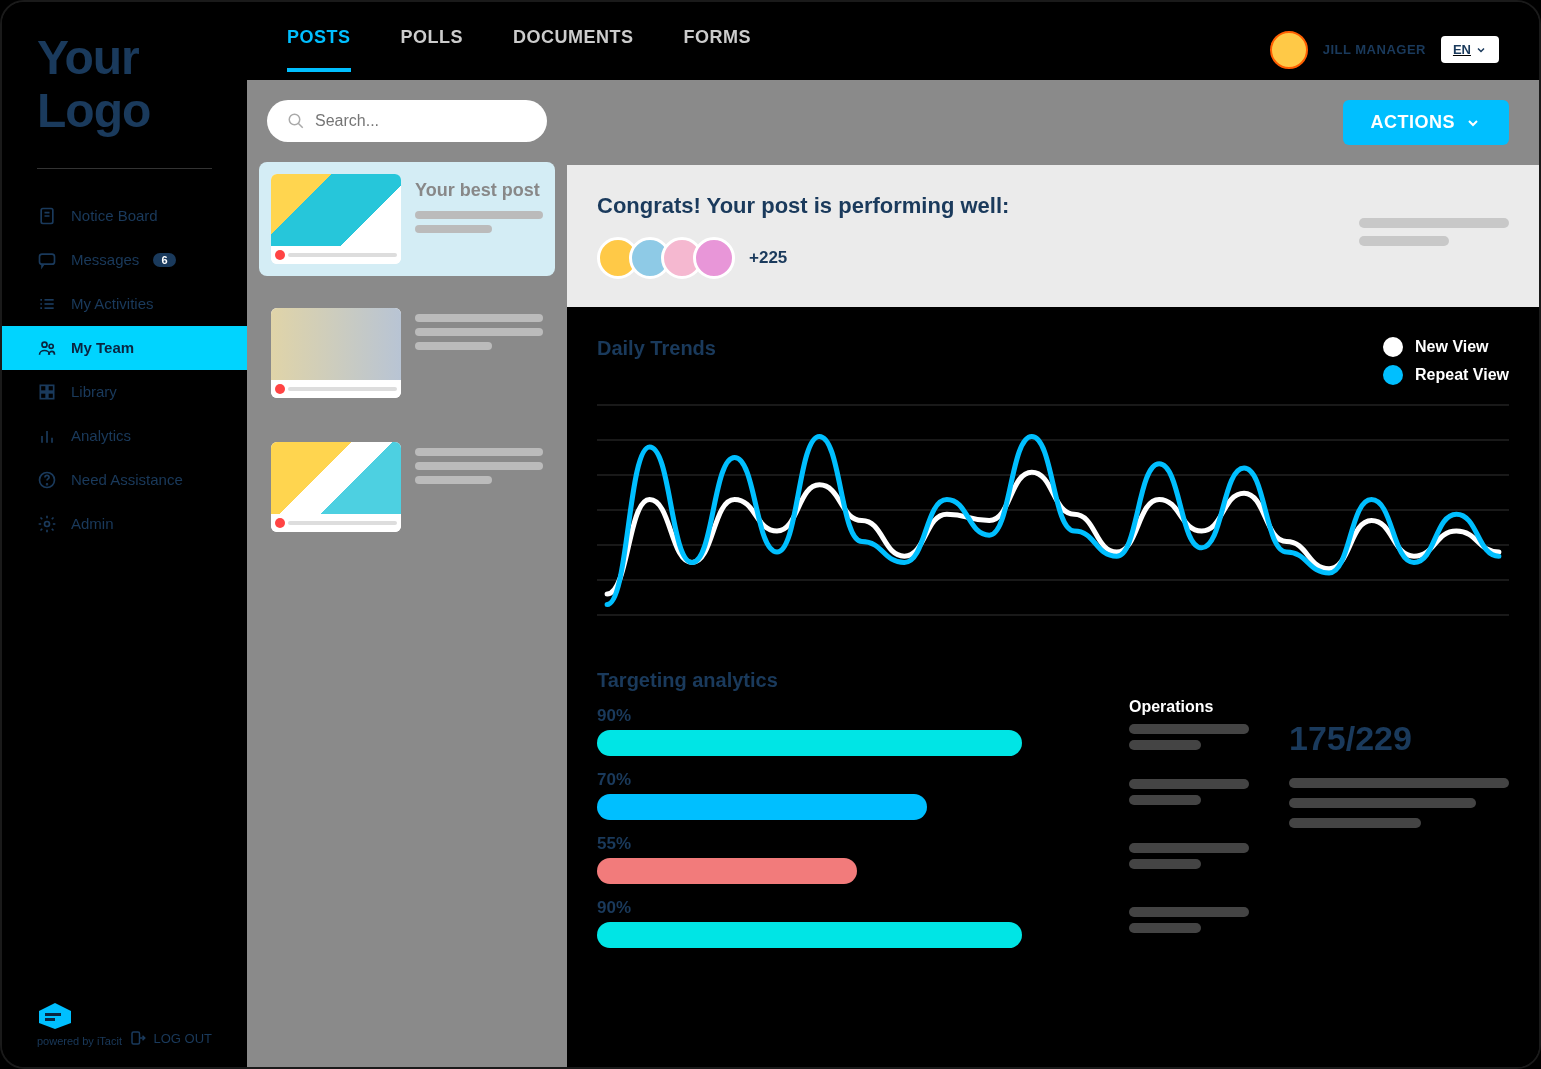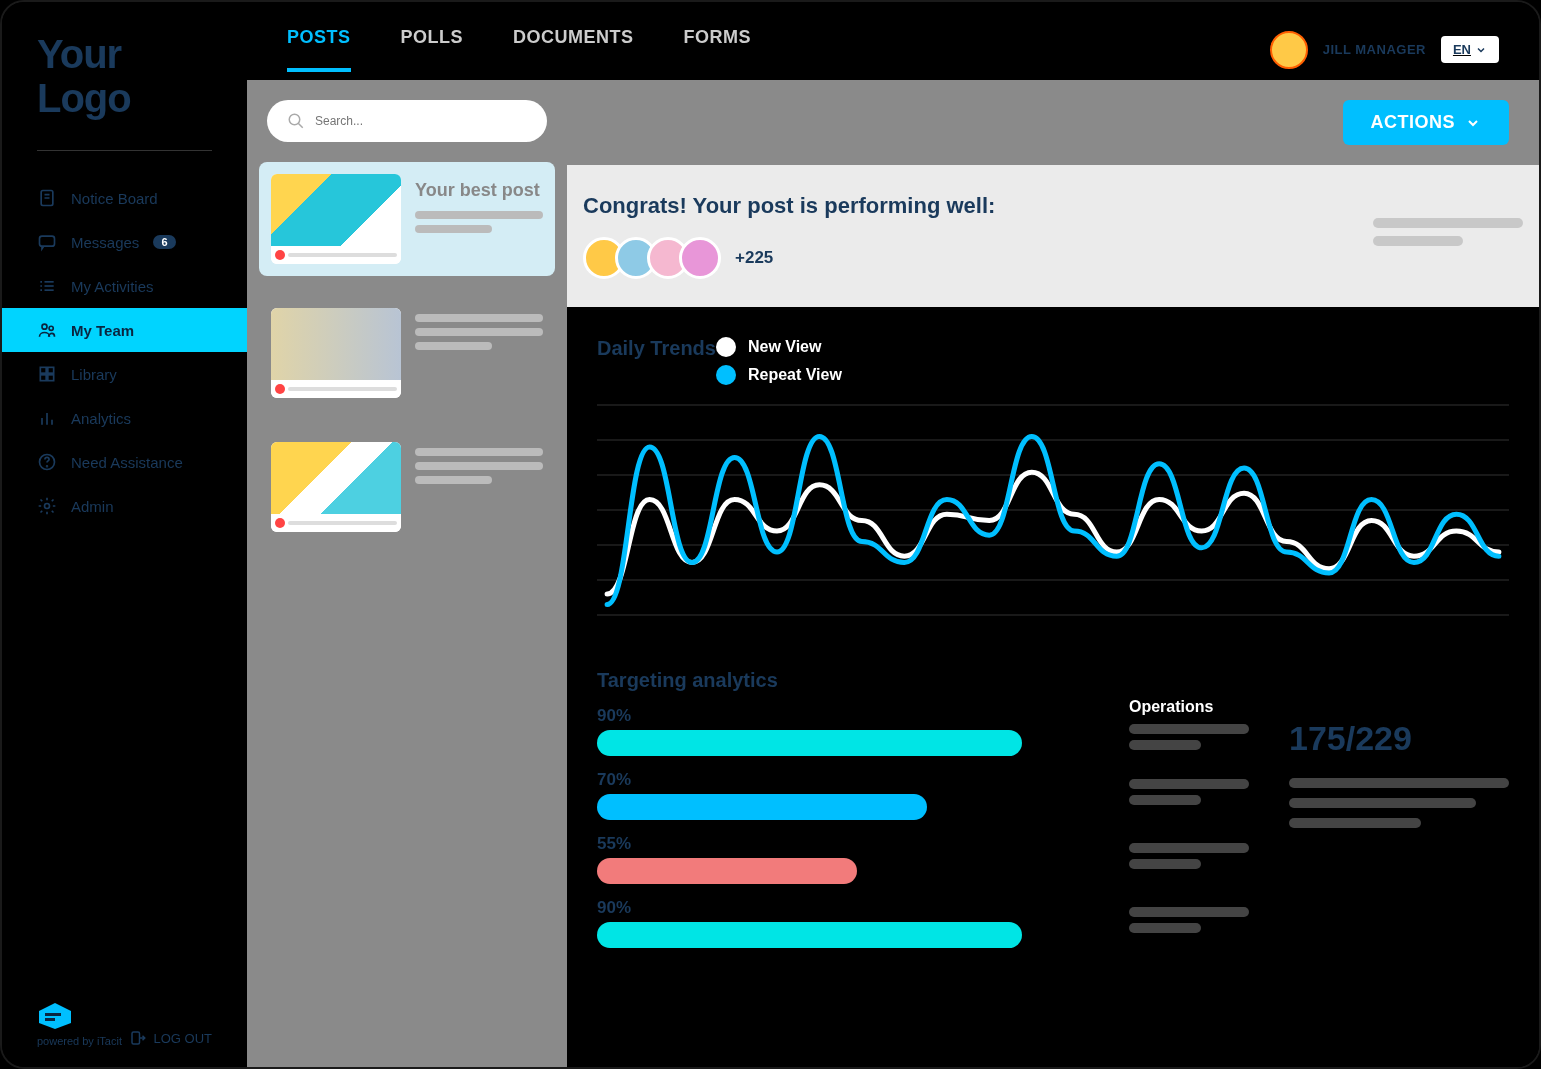--- a/index.html
+++ b/index.html
@@ -1,19 +1,19 @@
 <!DOCTYPE html>
 <html><head>
 <meta charset="utf-8">
 <style>
 * { box-sizing: border-box; margin: 0; padding: 0; }
 body { font-family: -apple-system, BlinkMacSystemFont, 'Segoe UI', sans-serif; background: #000; width: 1541px; height: 1069px; overflow: hidden; }
 .app { display: flex; height: 100%; background: #000; border-radius: 24px; overflow: hidden; border: 2px solid #1a1a1a; }
 .sidebar { width: 245px; background: #000; display: flex; flex-direction: column; padding: 30px 0 20px; }
-.logo { color: #1a3a5c; font-size: 40px; font-weight: 700; line-height: 1.1; padding: 0 35px 30px; letter-spacing: -1px; }
+.logo { color: #1a3a5c; font-size: 48px; font-weight: 700; line-height: 1.1; padding: 0 35px 30px; letter-spacing: -1px; }
 .logo-divider { border: none; border-top: 1px solid #333; margin: 0 35px 25px; }
 .nav { flex: 1; }
 .nav-item { display: flex; align-items: center; padding: 12px 35px; color: #1a3a5c; font-size: 15px; font-weight: 500; cursor: pointer; gap: 14px; }
 .nav-item.active { background: #00d4ff; color: #0a2540; font-weight: 700; }
 .nav-icon { width: 20px; height: 20px; display: inline-flex; align-items: center; justify-content: center; }
 .nav-icon svg { width: 20px; height: 20px; stroke: #1a3a5c; fill: none; stroke-width: 2; }
 .nav-item.active .nav-icon svg { stroke: #0a2540; }
 .badge { background: #1a3a5c; color: #fff; border-radius: 10px; padding: 1px 8px; font-size: 11px; font-weight: 700; }
 .sidebar-footer { padding: 0 35px; display: flex; justify-content: space-between; align-items: flex-end; }
 .powered { display:flex; flex-direction:column; align-items:flex-start; gap:4px;text-align:right; }
@@ -27,53 +27,53 @@
 .tab { color: #ccc; font-size: 18px; font-weight: 700; padding-bottom: 20px; cursor: pointer; border-bottom: 4px solid transparent; letter-spacing: 0.5px; }
 .tab.active { color: #00bfff; border-bottom-color: #00bfff; }
 .user-area { display: flex; align-items: center; gap: 15px; margin-left: auto; }
 .avatar { width: 38px; height: 38px; border-radius: 50%; background: #ffc947; border: 2px solid #ff5e00; display: inline-block; }
 .username { color: #1a3a5c; font-size: 13px; font-weight: 600; letter-spacing: 0.5px; }
 .lang { background: #fff; padding: 6px 12px; border-radius: 4px; color: #1a3a5c; font-size: 13px; font-weight: 600; display: flex; align-items: center; gap: 4px; cursor: pointer; }
 .content { display: flex; flex: 1; overflow: hidden; }
 .posts-col { width: 320px; background: #8a8a8a; padding: 20px 12px; }
 .search-wrap { background: #fff; border-radius: 24px; padding: 12px 20px; display: flex; align-items: center; gap: 10px; margin-bottom: 20px; margin-left: 8px; margin-right: 8px; }
 .search-wrap svg { width: 18px; height: 18px; stroke: #aaa; fill: none; stroke-width: 2; }
-.search-input { border: none; outline: none; font-size: 12px; color: #999; flex: 1; background: transparent; }
+.search-input { border: none; outline: none; font-size: 16px; color: #999; flex: 1; background: transparent; }
 .post-card { background: #d4edf5; border-radius: 8px; padding: 12px; display: flex; gap: 14px; margin-bottom: 20px; cursor: pointer; }
 .post-card.dim { background: transparent; }
 .post-thumb { width: 130px; height: 90px; border-radius: 6px; background: #fff; display:flex; flex-direction:column; overflow:hidden; }
 .thumb-img { flex:1; background: linear-gradient(135deg, #ffd54f 30%, #26c6da 30%, #26c6da 70%, #fff 70%); }
 .thumb-img.people { background: linear-gradient(90deg, #e0d4a8, #b8c4d4); }
 .thumb-img.notes { background: linear-gradient(135deg, #ffd54f 40%, #fff 40%, #fff 60%, #4dd0e1 60%); }
 .thumb-meta { height: 18px; background: #fff; display:flex; align-items:center; padding: 0 4px; gap:3px; }
 .thumb-meta-dot { width:10px; height:10px; border-radius:50%; background:#f44; }
 .thumb-meta-bar { height:4px; background:#ddd; flex:1; border-radius:2px; }
 .post-info { flex: 1; padding-top: 6px; }
 .post-title { color: #888; font-size: 18px; font-weight: 600; margin-bottom: 10px; }
 .line { height: 8px; background: #bbb; border-radius: 4px; margin-bottom: 6px; }
 .line.short { width: 60%; }
 .detail { flex: 1; background: #000; padding: 0; overflow-y: auto; }
 .actions-bar { background: #8a8a8a; padding: 20px 30px; display: flex; justify-content: flex-end; }
 .actions-btn { background: #00bfff; color: #fff; border: none; padding: 12px 28px; border-radius: 6px; font-size: 18px; font-weight: 700; display: flex; align-items: center; gap: 10px; cursor: pointer; letter-spacing: 0.5px; }
-.congrats-panel { background: #ebebeb; padding: 28px 16px; display:flex; align-items:center; }
+.congrats-panel { background: #ebebeb; padding: 28px 30px; display:flex; align-items:center; }
 .congrats-left { flex:1; }
 .congrats-title { color: #1a3a5c; font-size: 22px; font-weight: 700; margin-bottom: 18px; }
 .avatar-row { display: flex; align-items: center; }
 .mini-avatar { width: 42px; height: 42px; border-radius: 50%; border: 3px solid #fff; margin-left: -10px; }
 .mini-avatar:first-child { margin-left: 0; }
 .av1 { background: #ffc947; }
 .av2 { background: #8ecae6; }
 .av3 { background: #f5b8d0; }
 .av4 { background: #e896d8; }
 .plus-count { margin-left: 14px; color: #1a3a5c; font-size: 17px; font-weight: 600; }
 .congrats-right { width: 150px; }
 .ph-line { height: 10px; background: #c8c8c8; border-radius: 5px; margin-bottom: 8px; }
 .ph-line.s { width: 60%; }
 .chart-section { padding: 30px 30px 10px; }
-.chart-header { display: flex; align-items: flex-start; }
+.chart-header { display: flex; justify-content: space-between; align-items: flex-start; }
 .section-title { color: #1a3a5c; font-size: 20px; font-weight: 700; }
 .legend { display: flex; flex-direction: column; gap: 8px; }
 .legend-item { display: flex; align-items: center; gap: 12px; color: #fff; font-size: 16px; font-weight: 600; }
 .legend-dot { width: 20px; height: 20px; border-radius: 50%; }
 .legend-dot.white { background: #fff; }
 .legend-dot.blue { background: #00bfff; }
 .chart-canvas { width: 100%; height: 230px; margin-top: 10px; }
 .analytics-section { padding: 30px; display: flex; gap: 40px; }
 .bars-col { flex: 1.6; }
 .bars-header { display: flex; justify-content: space-between; align-items: center; margin-bottom: 6px; }

